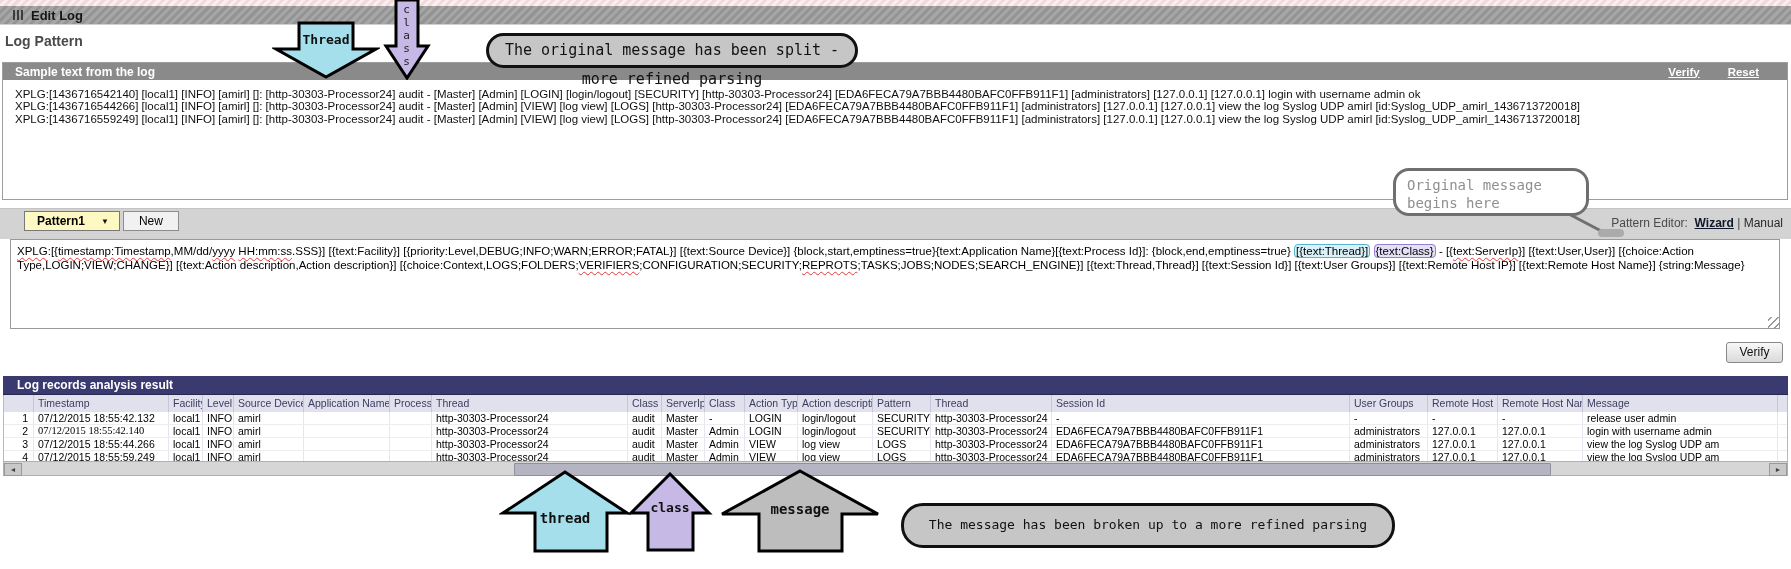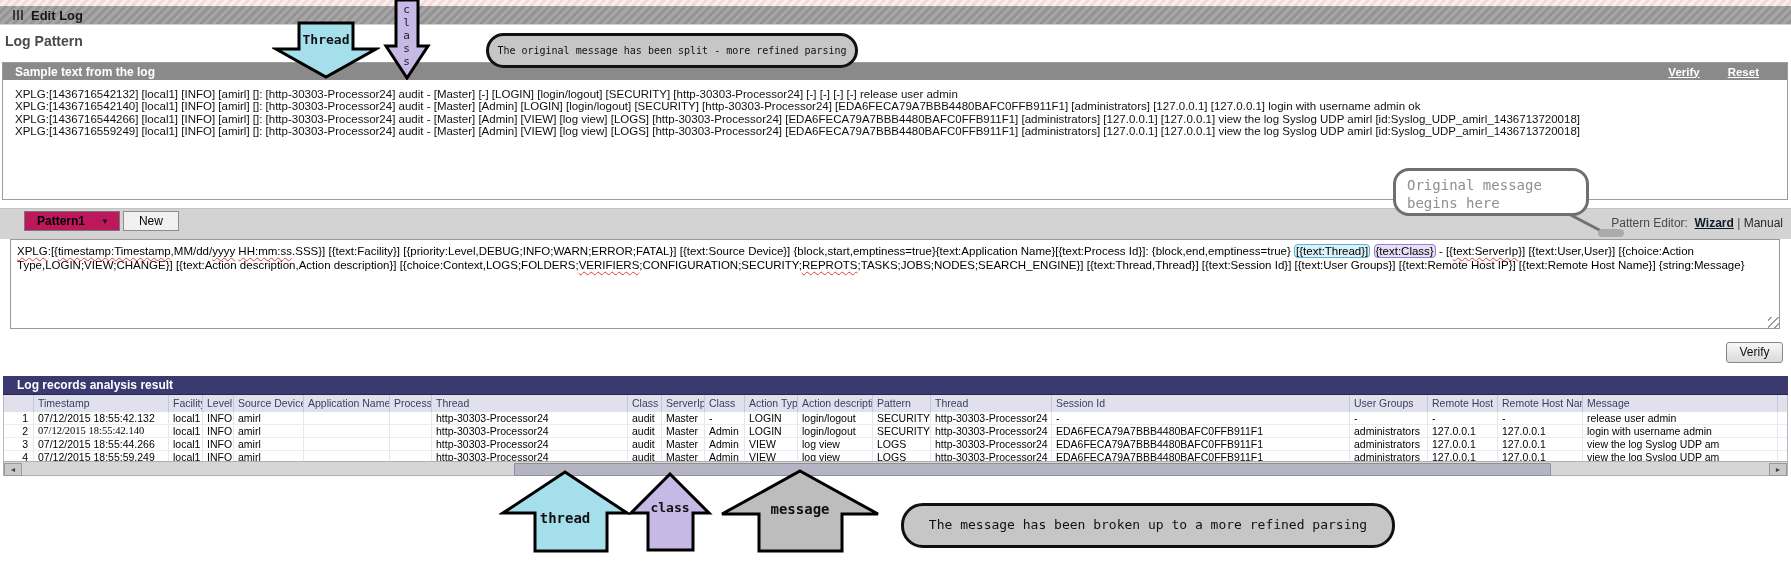--- a/index.html
+++ b/index.html
@@ -19,21 +19,21 @@
   .sample-sec{position:absolute;left:2px;top:62px;width:1786px;height:138px;
     border:1px solid #9d9d9d;background:#fff;box-sizing:border-box;}
   .sec-bar{height:17px;background:#8a8a8a;display:flex;align-items:center;}
   .sec-bar .name{color:#fff;font-weight:bold;font-size:12px;padding-left:12px;flex:1;}
   .sec-bar a{color:#fff;font-weight:bold;font-size:11.5px;text-decoration:underline;margin-right:28px;cursor:pointer;}
   .loglines{padding:8px 0 0 12px;font-size:11.5px;line-height:12.4px;color:#101010;white-space:nowrap;}
   
   .tabstrip{position:absolute;left:0;top:208px;width:1791px;height:31px;background:#d3d3d3;border-top:1px solid #c3c3c3;box-sizing:border-box;}
   .tabs{position:absolute;left:24px;top:2px;display:flex;gap:3px;}
   .tab{height:20px;box-sizing:border-box;display:flex;align-items:center;font-size:12px;cursor:pointer;}
-  .tab.active{background:#be185d;border:1px solid #787878;font-weight:bold;padding:0 10px 0 12px;}
+  .tab.active{background:#fef9c3;border:1px solid #787878;font-weight:bold;padding:0 10px 0 12px;}
   .tab.plain{background:#f1f1f1;border:1px solid #8d8d8d;padding:0 15px;}
   .caret{font-size:8px;margin-left:16px;color:#111;}
   .ped{position:absolute;right:8px;top:7px;font-size:12px;color:#4a4a4a;}
   .ped .wiz{color:#0f172a;font-weight:bold;text-decoration:underline;cursor:pointer;}
   .ped .man{color:#2a2a2a;cursor:pointer;}
   
   .pattern-box{position:absolute;left:10px;top:239px;width:1770px;height:90px;background:#fff;
     border:1px solid #999;box-sizing:border-box;padding:4px 6px;font-size:11.5px;line-height:14px;
     color:#000;overflow:hidden;word-break:break-word;}
   .sq{text-decoration:underline;text-decoration-style:wavy;text-decoration-color:#e03a3a;text-decoration-thickness:1px;text-underline-offset:2px;}
@@ -89,21 +89,20 @@
   </div>
   <div class="page-title">Log Pattern</div>
 
   <div class="sample-sec">
     <div class="sec-bar">
       <span class="name">Sample text from the log</span>
       <a>Verify</a>
       <a>Reset</a>
     </div>
     <div class="loglines" id="loglines">
-        <div>XPLG:[1436716542132] [local1] [INFO] [amirl] []: [http-30303-Processor24] audit - [Master] [-] [LOGIN] [login/logout] [SECURITY] [http-30303-Processor24] [-] [-] [-] [-] release user admin</div>
         <div>XPLG:[1436716542140] [local1] [INFO] [amirl] []: [http-30303-Processor24] audit - [Master] [Admin] [LOGIN] [login/logout] [SECURITY] [http-30303-Processor24] [EDA6FECA79A7BBB4480BAFC0FFB911F1] [administrators] [127.0.0.1] [127.0.0.1] login with username admin ok</div>
         <div>XPLG:[1436716544266] [local1] [INFO] [amirl] []: [http-30303-Processor24] audit - [Master] [Admin] [VIEW] [log view] [LOGS] [http-30303-Processor24] [EDA6FECA79A7BBB4480BAFC0FFB911F1] [administrators] [127.0.0.1] [127.0.0.1] view the log Syslog UDP amirl [id:Syslog_UDP_amirl_1436713720018]</div>
         <div>XPLG:[1436716559249] [local1] [INFO] [amirl] []: [http-30303-Processor24] audit - [Master] [Admin] [VIEW] [log view] [LOGS] [http-30303-Processor24] [EDA6FECA79A7BBB4480BAFC0FFB911F1] [administrators] [127.0.0.1] [127.0.0.1] view the log Syslog UDP amirl [id:Syslog_UDP_amirl_1436713720018]</div>
       </div>
   </div>
 
   <div class="tabstrip">
     <div class="tabs" id="tabs">
         <div class="tab active">
           <span>Pattern1</span>
@@ -253,21 +252,21 @@
     <polygon points="14,0 36,0 36,46 46,46 25,78 4,46 14,46" stroke="#000" stroke-width="3" fill="#c6b9e6"></polygon>
   </svg>
   <div class="anno vletters" style="left:382px;width:49px;top:3px;" id="vclass">
       <div>c</div>
       <div>l</div>
       <div>a</div>
       <div>s</div>
       <div>s</div>
     </div>
 
-  <div class="bubble" style="left:486px;top:33px;width:372px;height:35px;font-size:10px;line-height:29px;">The original message has been split - more refined parsing</div>
+  <div class="bubble" style="left:486px;top:33px;width:372px;height:35px;font-size:15px;line-height:29px;">The original message has been split - more refined parsing</div>
 
   <div class="bubble origin" style="left:1393px;top:168px;width:196px;height:48px;">
     <div>Original message</div>
     <div>begins here</div>
   </div>
   <svg class="anno" style="left:1550px;top:205px;" width="90" height="40">
     <line x1="15" y1="7" x2="55" y2="28" stroke="#707070" stroke-width="3"></line>
     <rect x="48" y="24" width="26" height="8" rx="4" fill="#ababab"></rect>
   </svg>
 

